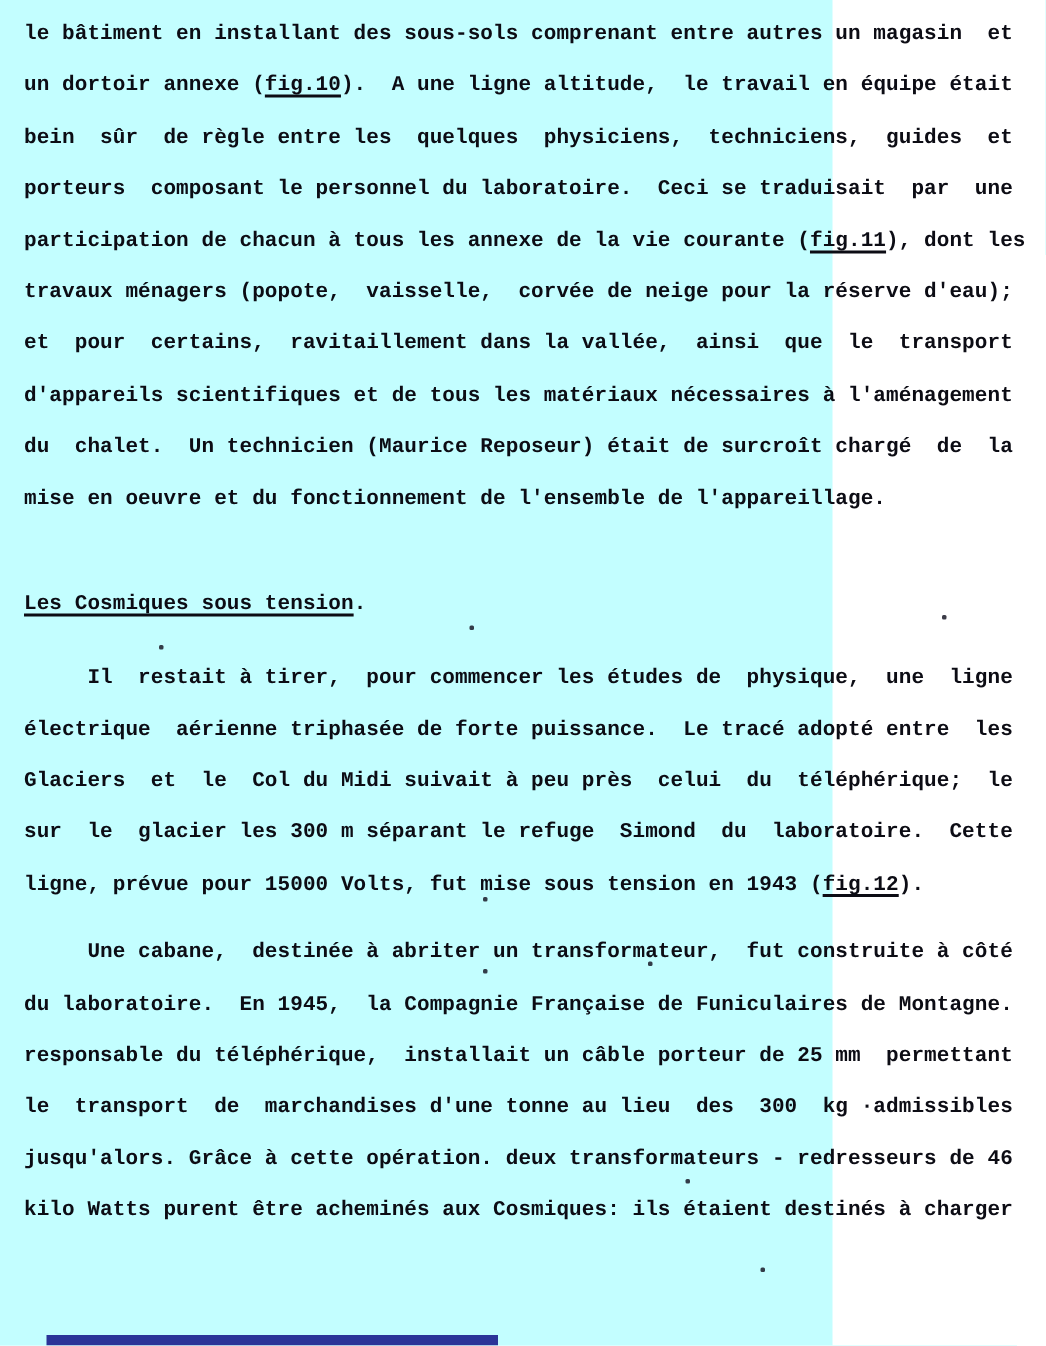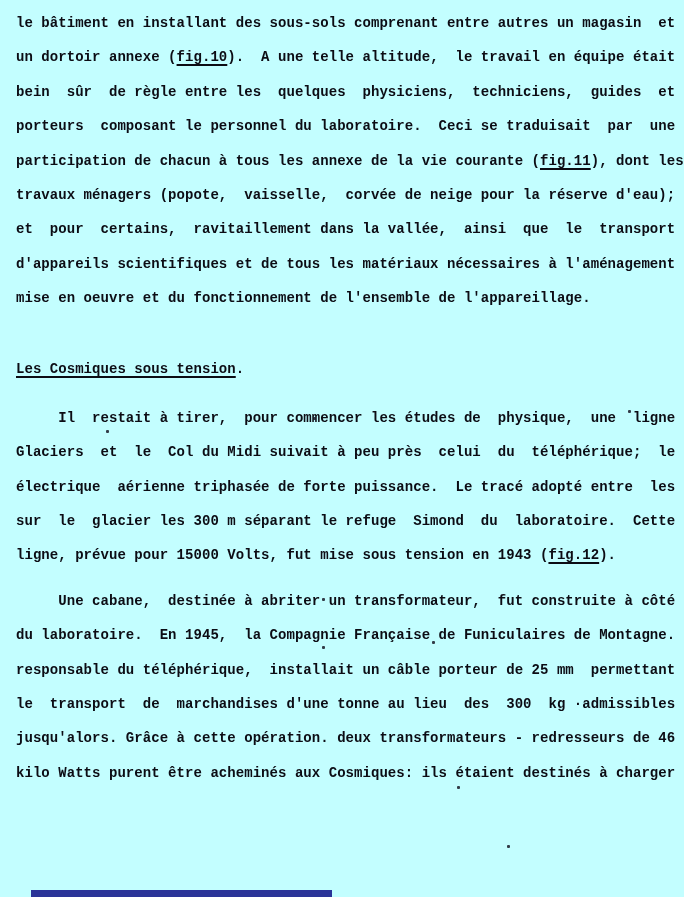--- a/index.html
+++ b/index.html
@@ -7,21 +7,21 @@
     padding: 0;
     width: 697px;
     height: 897px;
     overflow: hidden;
   }
   body {
     font-family: "Liberation Mono", "DejaVu Sans Mono", monospace;
   }
   #page {
     position: relative;
-    width: 684px;
+    width: 555px;
     height: 897px;
     box-sizing: border-box;
     padding: 6px 0 0 16px;
   }
   .para { margin: 0; }
   .line {
     white-space: pre;
     height: 34.4px;
     line-height: 34.4px;
     font-size: 14px;
@@ -49,36 +49,37 @@
     height: 7px;
   }
 </style>
 </head>
 <body>
 
 <div id="page" data-name="document-page" style="background: rgb(195, 254, 255); color: rgb(12, 12, 20);">
 
   <div class="para" data-name="paragraph-1">
       <div class="line" data-name="text-line"><span data-name="text-segment">le bâtiment en installant des sous-sols comprenant entre autres un magasin  et</span></div>
-      <div class="line" data-name="text-line"><span data-name="text-segment">un dortoir annexe (</span><span class="u" data-name="underlined-text">fig.10</span><span data-name="text-segment">).  A une telle altitude,  le travail en équipe était</span></div>
+      <div class="line" data-name="text-line"><span data-name="text-segment">un dortoir annexe (</span><span class="u" data-name="underlined-text">fig.10</span><span data-name="text-segment">).  A une ligne altitude,  le travail en équipe était</span></div>
       <div class="line" data-name="text-line"><span data-name="text-segment">bein  sûr  de règle entre les  quelques  physiciens,  techniciens,  guides  et</span></div>
       <div class="line" data-name="text-line"><span data-name="text-segment">porteurs  composant le personnel du laboratoire.  Ceci se traduisait  par  une</span></div>
       <div class="line" data-name="text-line"><span data-name="text-segment">participation de chacun à tous les annexe de la vie courante (</span><span class="u" data-name="underlined-text">fig.11</span><span data-name="text-segment">), dont les</span></div>
       <div class="line" data-name="text-line"><span data-name="text-segment">travaux ménagers (popote,  vaisselle,  corvée de neige pour la réserve d'eau);</span></div>
       <div class="line" data-name="text-line"><span data-name="text-segment">et  pour  certains,  ravitaillement dans la vallée,  ainsi  que  le  transport</span></div>
       <div class="line" data-name="text-line"><span data-name="text-segment">d'appareils scientifiques et de tous les matériaux nécessaires à l'aménagement</span></div>
+      <div class="line" data-name="text-line"><span data-name="text-segment">du  chalet.  Un technicien (Maurice Reposeur) était de surcroît chargé  de  la</span></div>
       <div class="line" data-name="text-line"><span data-name="text-segment">mise en oeuvre et du fonctionnement de l'ensemble de l'appareillage.</span></div>
     </div>
     <div class="para heading" data-name="section-heading">
       <div class="line" data-name="section-heading-line"><span class="u" data-name="underlined-text">Les Cosmiques sous tension</span><span data-name="text-segment">.</span></div>
     </div>
     <div class="para" data-name="paragraph-2">
       <div class="line" data-name="text-line"><span data-name="text-segment">     Il  restait à tirer,  pour commencer les études de  physique,  une  ligne</span></div>
+      <div class="line" data-name="text-line"><span data-name="text-segment">électrique  aérienne triphasée de forte puissance.  Le tracé adopté entre  les</span></div>
       <div class="line" data-name="text-line"><span data-name="text-segment">Glaciers  et  le  Col du Midi suivait à peu près  celui  du  téléphérique;  le</span></div>
-      <div class="line" data-name="text-line"><span data-name="text-segment">électrique  aérienne triphasée de forte puissance.  Le tracé adopté entre  les</span></div>
       <div class="line" data-name="text-line"><span data-name="text-segment">sur  le  glacier les 300 m séparant le refuge  Simond  du  laboratoire.  Cette</span></div>
       <div class="line" data-name="text-line"><span data-name="text-segment">ligne, prévue pour 15000 Volts, fut mise sous tension en 1943 (</span><span class="u" data-name="underlined-text">fig.12</span><span data-name="text-segment">).</span></div>
     </div>
     <div class="para" data-name="paragraph-3">
       <div class="line" data-name="text-line"><span data-name="text-segment">     Une cabane,  destinée à abriter un transformateur,  fut construite à côté</span></div>
       <div class="line" data-name="text-line"><span data-name="text-segment">du laboratoire.  En 1945,  la Compagnie Française de Funiculaires de Montagne.</span></div>
       <div class="line" data-name="text-line"><span data-name="text-segment">responsable du téléphérique,  installait un câble porteur de 25 mm  permettant</span></div>
       <div class="line" data-name="text-line"><span data-name="text-segment">le  transport  de  marchandises d'une tonne au lieu  des  300  kg ·admissibles</span></div>
       <div class="line" data-name="text-line"><span data-name="text-segment">jusqu'alors. Grâce à cette opération. deux transformateurs - redresseurs de 46</span></div>
       <div class="line" data-name="text-line"><span data-name="text-segment">kilo Watts purent être acheminés aux Cosmiques: ils étaient destinés à charger</span></div>

